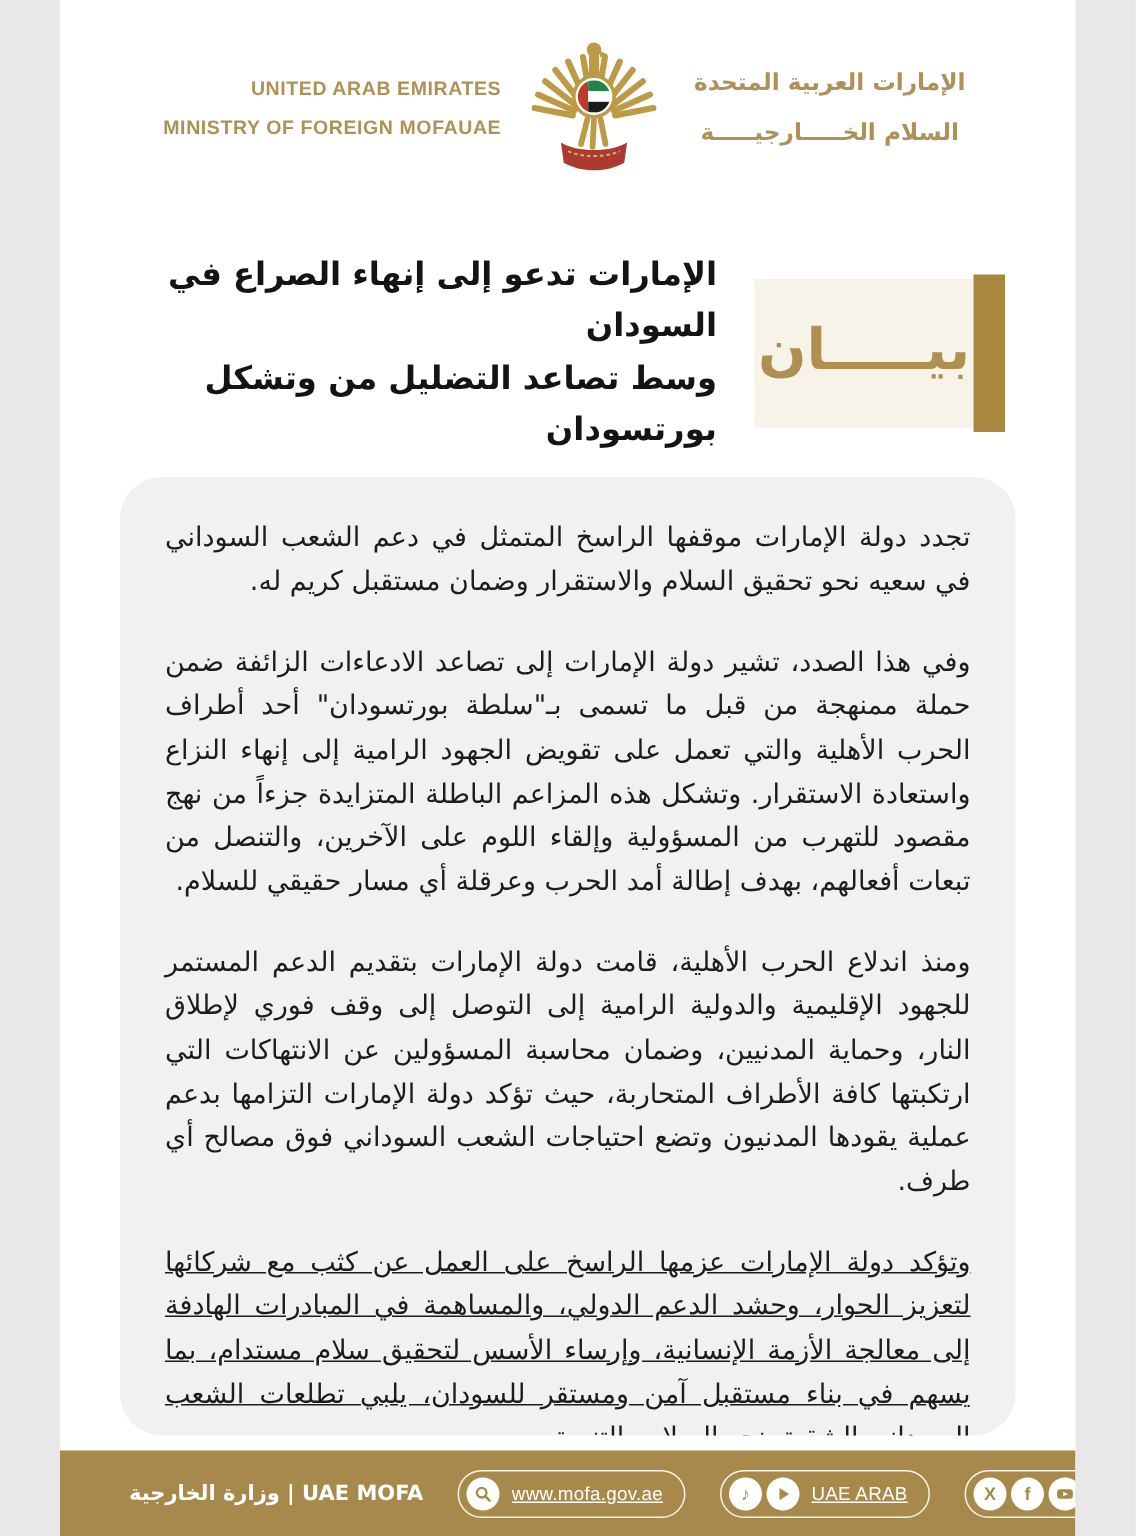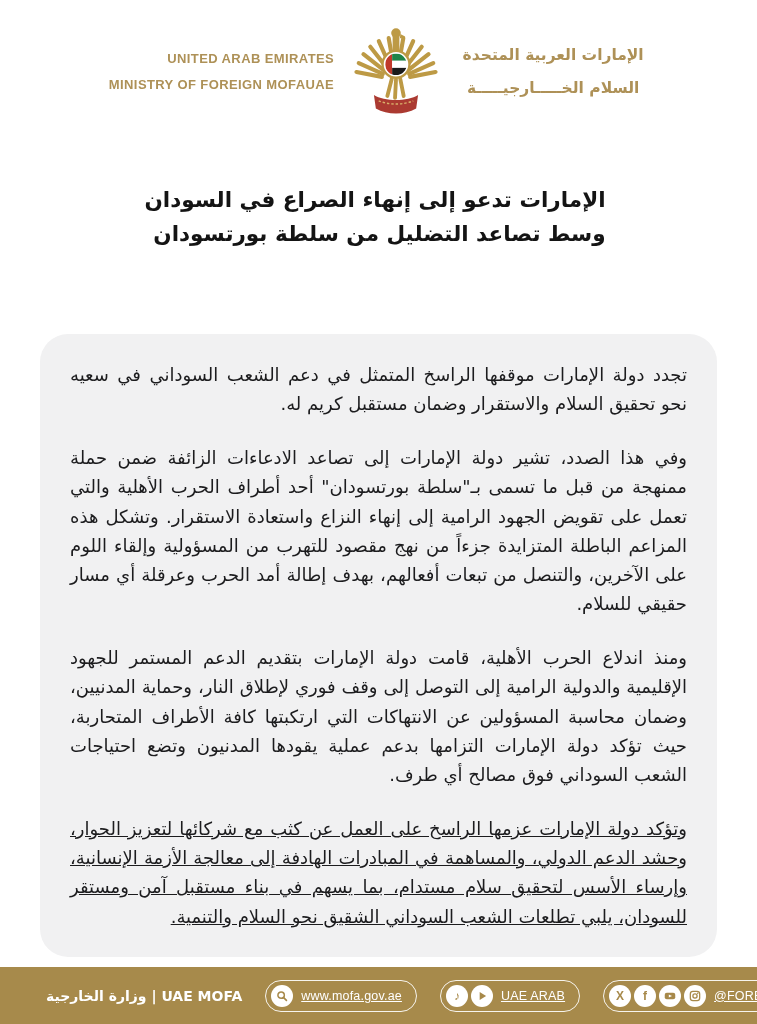--- a/index.html
+++ b/index.html
@@ -1,22 +1,23 @@
 <!DOCTYPE html>
 <html lang="ar"><head>
 <meta charset="utf-8">
 <style>
   html, body { margin: 0; padding: 0; background: #e8e8e8; }
   .page {
     position: relative;
-    width: 757px; height: 1024px;
+    width: 637px; height: 1024px;
     background: #ffffff;
     overflow: hidden;
     font-family: "DejaVu Sans", sans-serif;
     margin: 0 auto;
+    padding-left: 40px;
   }
 
   
   .header {
     position: absolute; top: 24px; left: 0; right: 0;
     display: flex; align-items: center; justify-content: center;
     gap: 14px;
   }
   .ministry-en {
     text-align: right;
@@ -35,21 +36,21 @@
     color: #ae9157;
     font-weight: 700;
     font-size: 15.5px;
     line-height: 2.1;
     min-width: 190px;
   }
 
   
   .statement-row {
     position: absolute; top: 183px; left: 40px; right: 47px; height: 105px;
-    display: flex; align-items: center; justify-content: flex-end; gap: 25px; flex-direction: column;
+    display: flex; align-items: center; justify-content: flex-end; gap: 25px;
   }
   .statement-title {
     direction: rtl;
     text-align: right;
     color: #141414;
     font-weight: 700;
     font-size: 21.5px;
     line-height: 1.6;
     flex: 1 1 auto;
   }
@@ -71,21 +72,20 @@
 
   
   .body-box {
     position: absolute; left: 40px; right: 40px; top: 318px; bottom: 67px;
     background: #f1f1f2;
     border-radius: 28px;
     padding: 26px 30px;
     box-sizing: border-box;
     direction: rtl;
     overflow: hidden;
-    margin-top: 16px;
   }
   .body-box p {
     margin: 0 0 25px 0;
     color: #1c1c1e;
     font-size: 18px;
     line-height: 1.62;
     text-align: justify;
   }
   .body-box p:last-child { margin-bottom: 0; text-decoration: underline; }
 
@@ -182,21 +182,27 @@
 
     <div class="ministry-ar">
       <div>الإمارات العربية المتحدة</div>
       <div>السلام الخـــــارجيـــــة</div>
     </div>
   </div>
 
   <div class="statement-row">
     <div class="statement-title">
       <div>الإمارات تدعو إلى إنهاء الصراع في السودان</div>
-      <div>وسط تصاعد التضليل من سلطة بورتسودان</div>
+      <div>وسط تصاعد التضليل من وتشكل بورتسودان</div>
+    </div>
+    <div class="badge">
+      <div class="badge-main">
+        <div class="badge-label">بيـــــان</div>
+      </div>
+      <div class="badge-bar"></div>
     </div>
   </div>
 
   <div class="body-box">
     <p>تجدد دولة الإمارات موقفها الراسخ المتمثل في دعم الشعب السوداني في سعيه نحو تحقيق السلام والاستقرار وضمان مستقبل كريم له.</p>
     <p>وفي هذا الصدد، تشير دولة الإمارات إلى تصاعد الادعاءات الزائفة ضمن حملة ممنهجة من قبل ما تسمى بـ"سلطة بورتسودان" أحد أطراف الحرب الأهلية والتي تعمل على تقويض الجهود الرامية إلى إنهاء النزاع واستعادة الاستقرار. وتشكل هذه المزاعم الباطلة المتزايدة جزءاً من نهج مقصود للتهرب من المسؤولية وإلقاء اللوم على الآخرين، والتنصل من تبعات أفعالهم، بهدف إطالة أمد الحرب وعرقلة أي مسار حقيقي للسلام.</p>
     <p>ومنذ اندلاع الحرب الأهلية، قامت دولة الإمارات بتقديم الدعم المستمر للجهود الإقليمية والدولية الرامية إلى التوصل إلى وقف فوري لإطلاق النار، وحماية المدنيين، وضمان محاسبة المسؤولين عن الانتهاكات التي ارتكبتها كافة الأطراف المتحاربة، حيث تؤكد دولة الإمارات التزامها بدعم عملية يقودها المدنيون وتضع احتياجات الشعب السوداني فوق مصالح أي طرف.</p>
     <p>وتؤكد دولة الإمارات عزمها الراسخ على العمل عن كثب مع شركائها لتعزيز الحوار، وحشد الدعم الدولي، والمساهمة في المبادرات الهادفة إلى معالجة الأزمة الإنسانية، وإرساء الأسس لتحقيق سلام مستدام، بما يسهم في بناء مستقبل آمن ومستقر للسودان، يلبي تطلعات الشعب السوداني الشقيق نحو السلام والتنمية.</p>
   </div>
 

